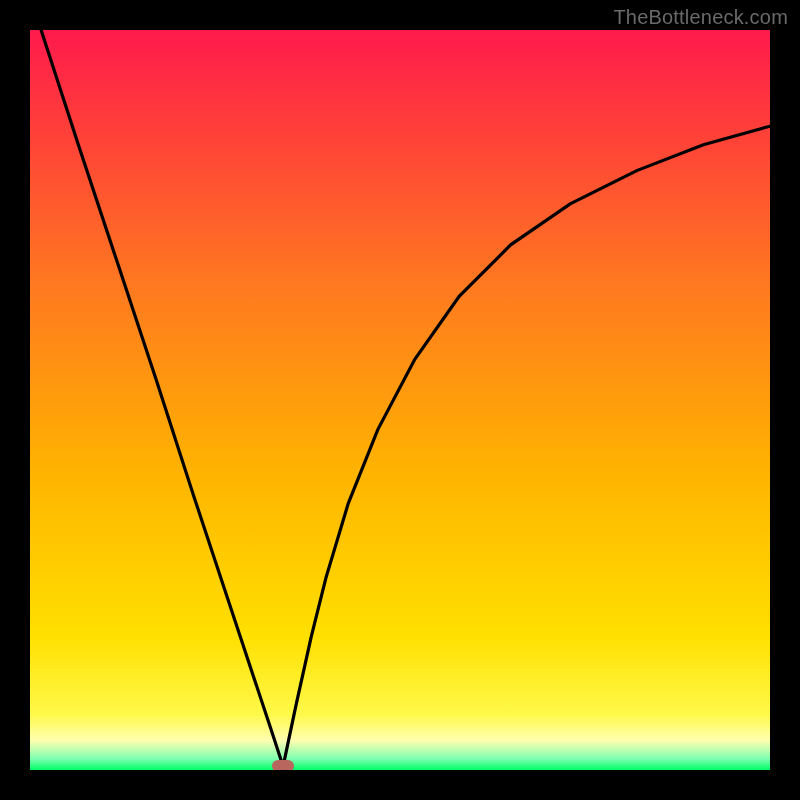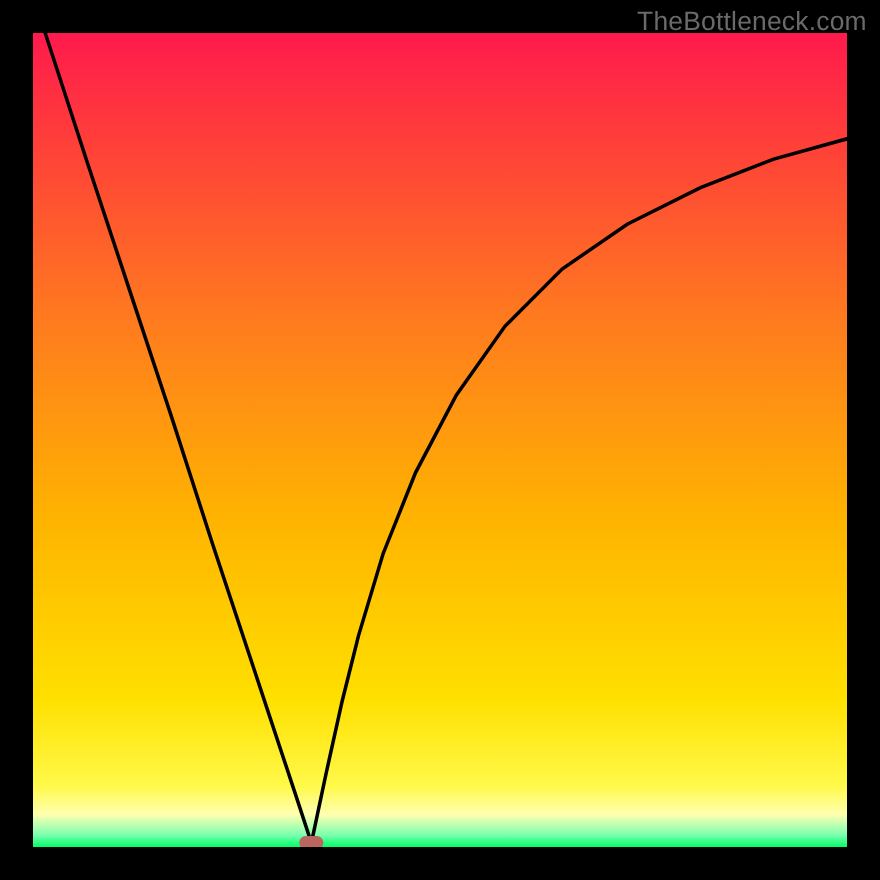--- a/index.html
+++ b/index.html
@@ -20,21 +20,21 @@
   }
   .gradient-bg {
     position: absolute;
     left: 0; top: 0; width: 100%; height: 100%;
   }
   .watermark {
     position: absolute;
     top: 6px;
     right: 12px;
     font-family: Arial, Helvetica, sans-serif;
-    font-size: 24px;
+    font-size: 20px;
     color: #6a6a6a;
     font-weight: 500;
     letter-spacing: 0.2px;
   }
   .curve-svg {
     position: absolute;
     left: 0; top: 0;
     width: 100%;
     height: 100%;
   }

